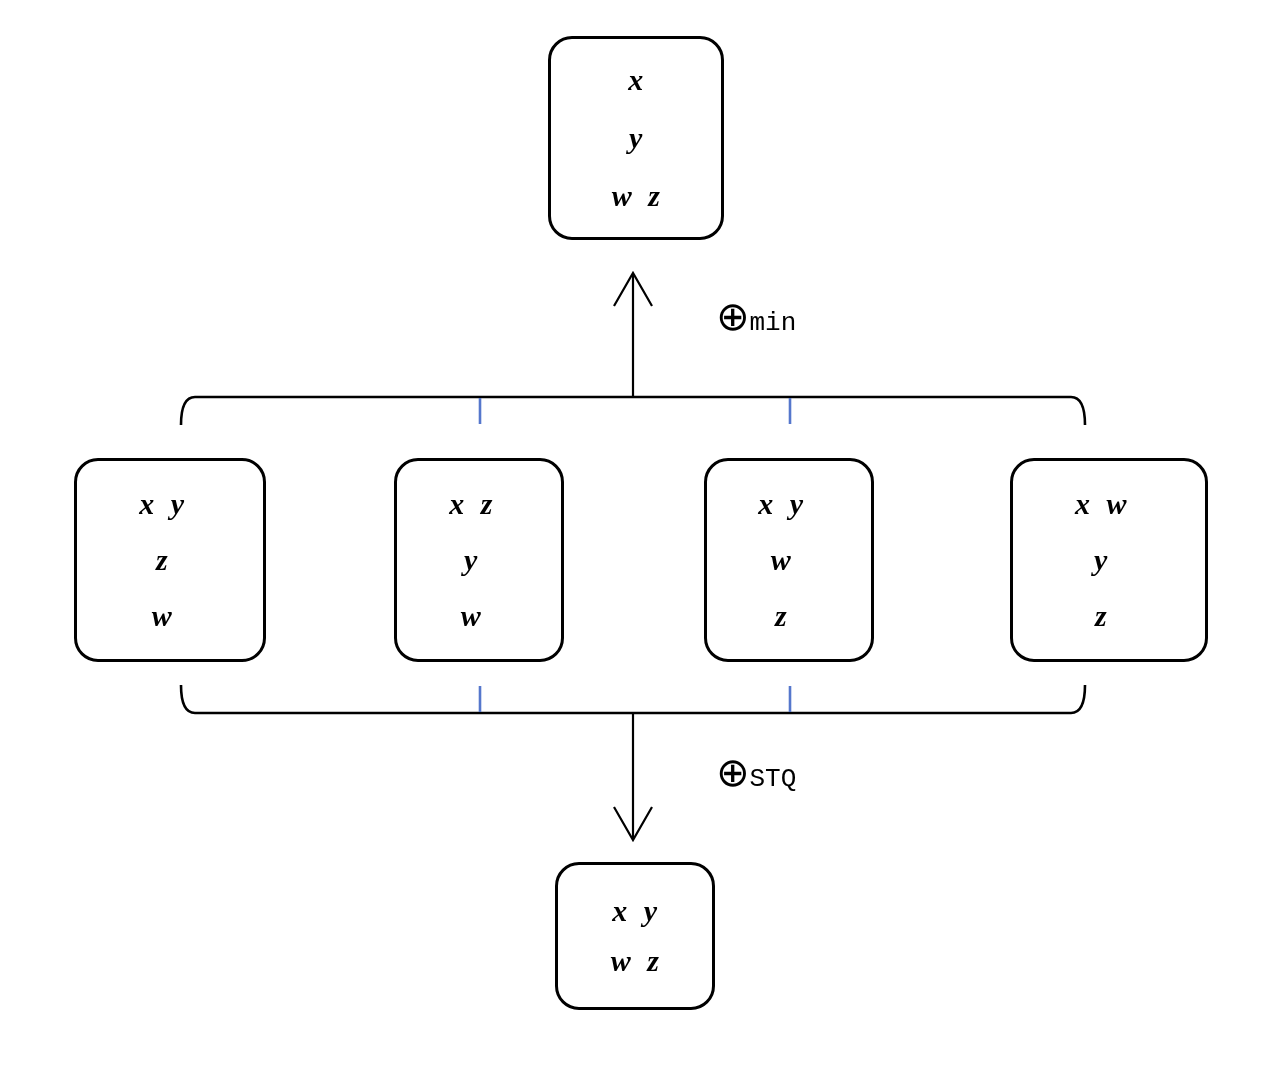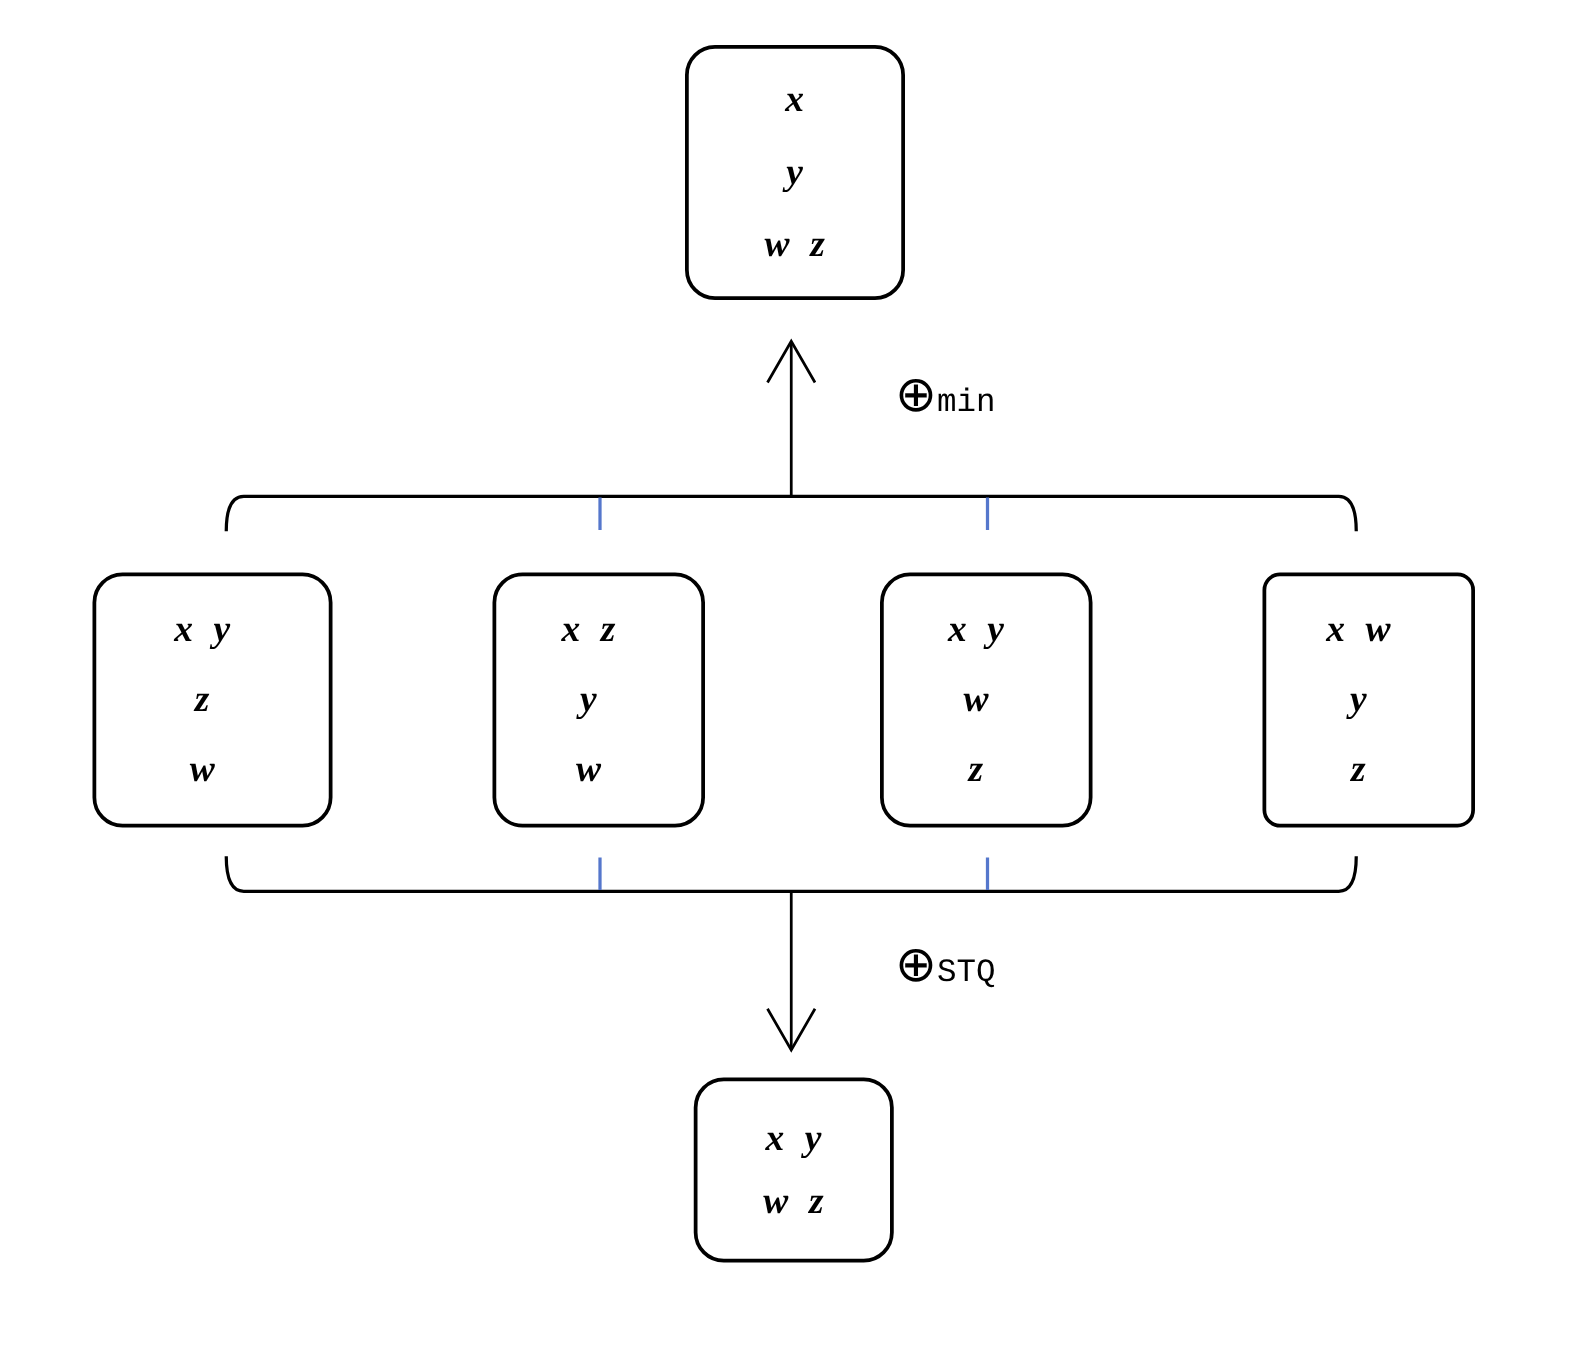--- a/index.html
+++ b/index.html
@@ -57,21 +57,21 @@
   }
   #box-bottom .node-line { margin: 10px 0; }
   
   .mid-box {
     top: 458px;
     height: 204px;
   }
   #box-mid-1 { left: 74px;   width: 192px; }
   #box-mid-2 { left: 394px;  width: 170px; }
   #box-mid-3 { left: 704px;  width: 170px; }
-  #box-mid-4 { left: 1010px; width: 170px; border-radius: 14px; }
+  #box-mid-4 { left: 1010px; width: 198px; }
   .mid-box .node-line { margin: 13px 0; }
   .mid-box .node-inner,
   #box-top .node-inner,
   #box-bottom .node-inner {
     display: flex;
     flex-direction: column;
     align-items: center;
   }
   .mid-box .node-inner { transform: translateX(-8px); }
 

